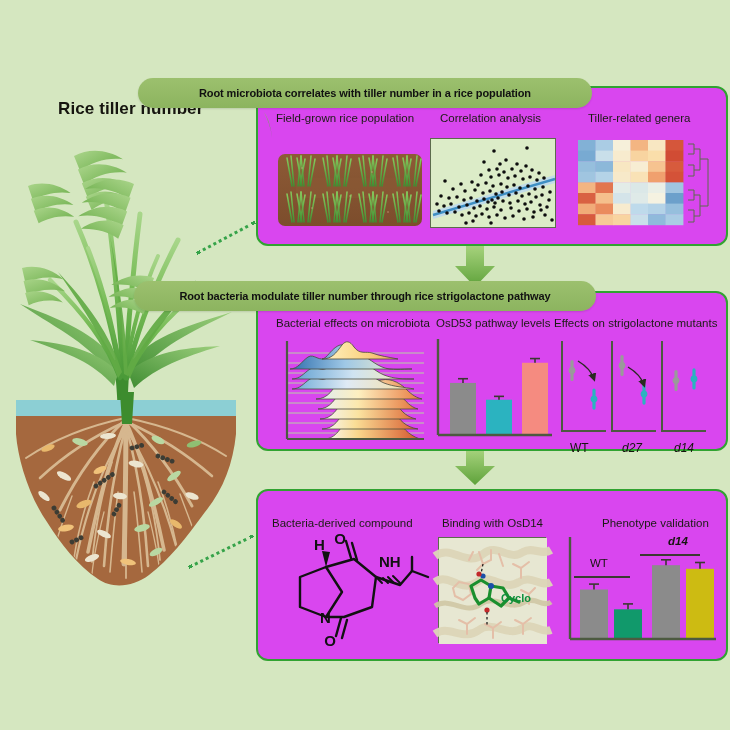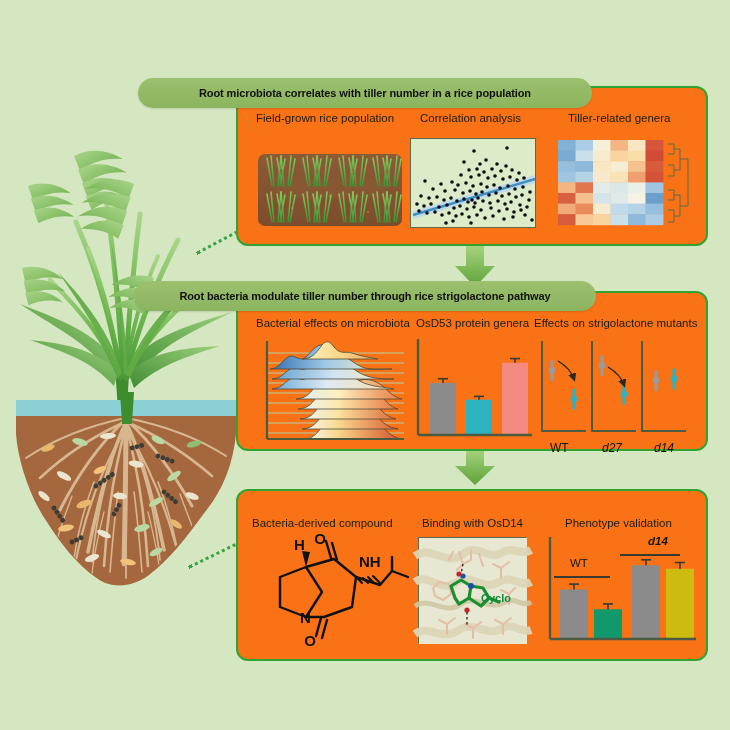--- a/index.html
+++ b/index.html
@@ -35,21 +35,22 @@
     position: absolute;
     border-top: 3px dotted #36a349;
     transform-origin: 0 0;
   }
 
   
   .panel {
     position: absolute;
     border: 2.5px solid #31a331;
     border-radius: 12px;
-    background: #f97316;
+    background: #d946ef;
+    margin-left: 20px;
   }
   #panel1 { left: 236px; top: 86px;  width: 472px; height: 160px; }
   #panel2 { left: 236px; top: 291px; width: 472px; height: 160px; }
   #panel3 { left: 236px; top: 489px; width: 472px; height: 172px; }
 
   .panel-header {
     position: absolute;
     left: 50%;
     transform: translateX(-50%);
     background: linear-gradient(180deg,#9cc06e 0%, #8cb45f 100%);
@@ -108,20 +109,21 @@
   }
   .mutant-label.ital { font-style: italic; }
 
   svg { display: block; overflow: visible; }
 </style>
 </head>
 <body>
 
 <div id="canvas">
 
+  <div class="left-title" id="left-title-top">Rice tiller number</div>
 
 
   <div class="plant-wrap">
     <svg width="226" height="300" viewBox="0 0 226 300">
       <defs>
         <linearGradient id="lfg" x1="0" y1="1" x2="0" y2="0">
           <stop offset="0%" stop-color="#4a9a38"></stop>
           <stop offset="55%" stop-color="#76bb55"></stop>
           <stop offset="100%" stop-color="#a8d68a"></stop>
         </linearGradient>
@@ -679,21 +681,21 @@
           <path d="M118,57 L124,57 L124,78 L118,78"></path>
           <path d="M124,21 L132,21 L132,68 L124,68"></path>
         </g>
       </svg>
     </div>
   </div>
 
   <div class="panel" id="panel2">
 
     <div class="subtitle" style="left:18px; top:24px;">Bacterial effects on microbiota</div>
-    <div class="subtitle" style="left:178px; top:24px;">OsD53 protein genera</div>
+    <div class="subtitle" style="left:178px; top:24px;">OsD53 pathway levels</div>
     <div class="subtitle" style="left:296px; top:24px;">Effects on strigolactone mutants</div>
 
     <div style="position:absolute; left:16px; top:46px;">
       <svg width="150" height="104" viewBox="0 0 150 104">
         <defs>
           <linearGradient id="rg0" x1="0" y1="0" x2="1" y2="0">
             <stop offset="0%" stop-color="#fff3c4"></stop>
               <stop offset="50%" stop-color="#fbd78a"></stop>
               <stop offset="100%" stop-color="#f0a85c"></stop>
             </linearGradient>
@@ -822,21 +824,21 @@
 
     <div class="mutant-label" style="left:312px; top:148px;">WT</div>
     <div class="mutant-label ital" style="left:364px; top:148px;">d27</div>
     <div class="mutant-label ital" style="left:416px; top:148px;">d14</div>
   </div>
 
   <div class="panel" id="panel3">
 
     <div class="subtitle" style="left:14px; top:26px;">Bacteria-derived compound</div>
     <div class="subtitle" style="left:184px; top:26px;">Binding with OsD14</div>
-    <div class="subtitle" style="left:327px; top:26px;text-align:center;">Phenotype validation</div>
+    <div class="subtitle" style="left:344px; top:26px;text-align:center;">Phenotype validation</div>
 
     <div style="position:absolute; left:22px; top:46px;">
       <svg width="152" height="110" viewBox="0 0 152 110">
         <g stroke="#111" stroke-width="2.4" fill="none" stroke-linecap="round" stroke-linejoin="round">
 
           <path d="M46,30 L20,40 L20,70 L46,80 L62,55 Z"></path>
 
           <path d="M46,30 L74,22 L96,40 L92,70 L64,80 L46,80"></path>
 
           <path d="M71,21 L66,4"></path>

